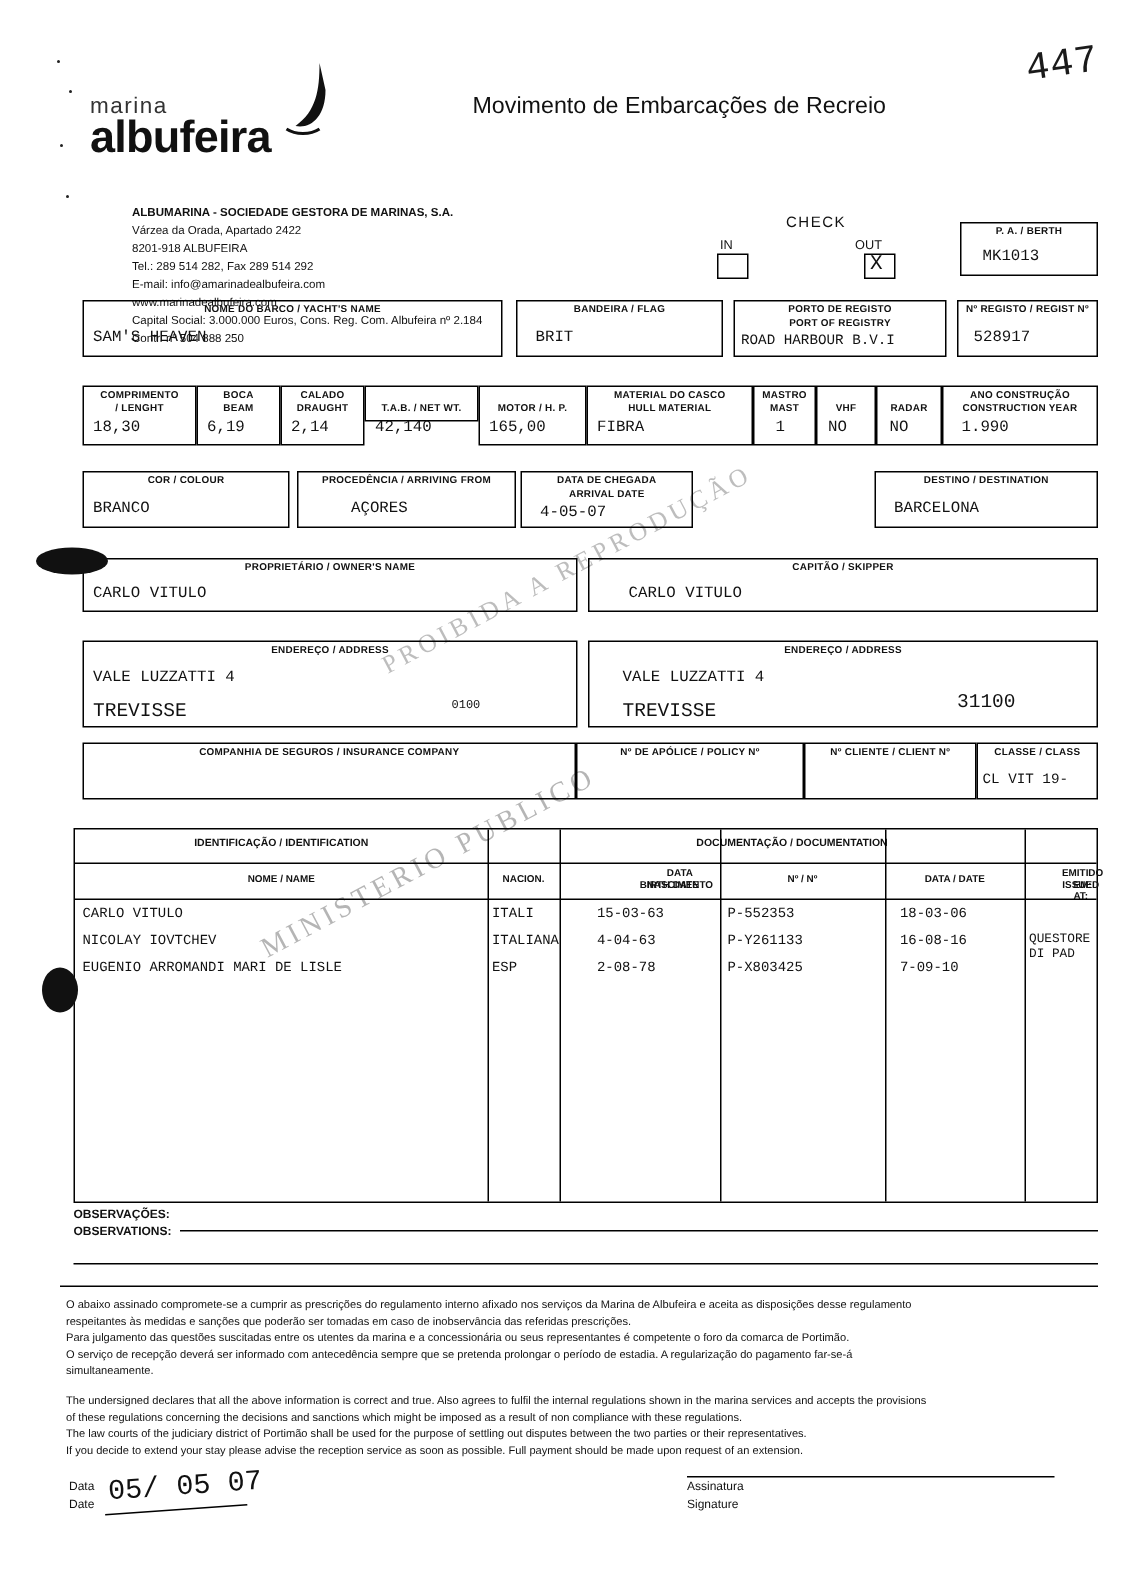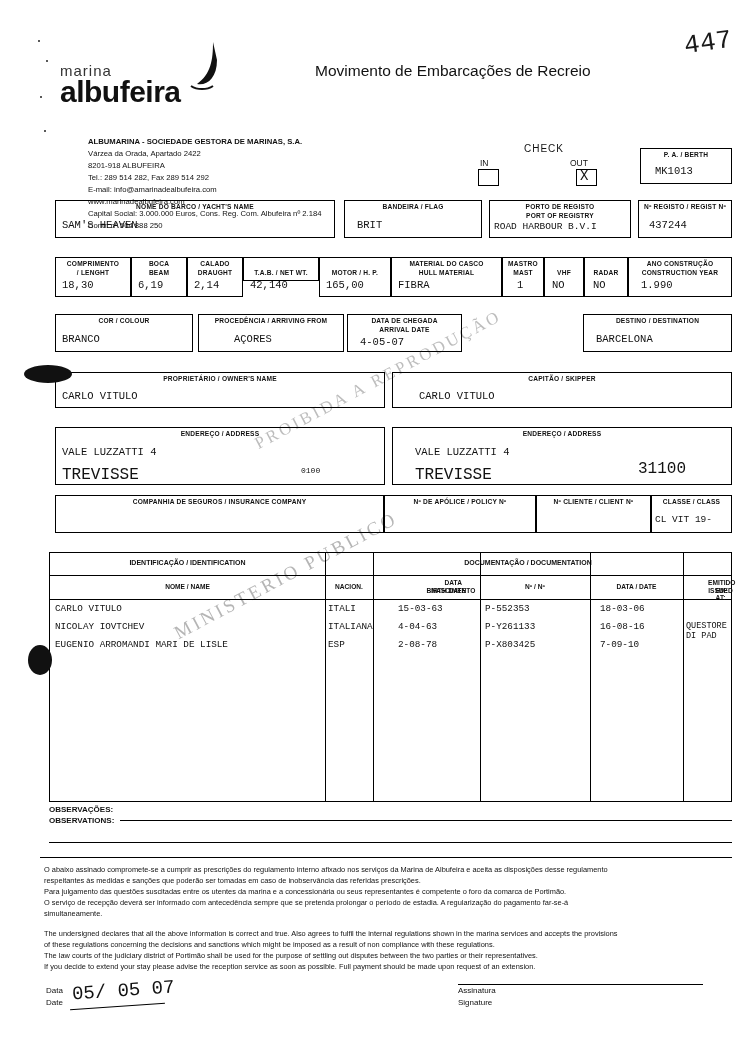--- a/index.html
+++ b/index.html
@@ -70,21 +70,21 @@
   .r3c{left:347px;top:314px;width:115px;height:38px;}
   .r3d{left:465px;top:314px;width:115px;height:38px;}
   .r3e{left:583px;top:314px;width:149px;height:38px;}
 
   
   .r4a{left:55px;top:372px;width:330px;height:36px;}
   .r4b{left:392px;top:372px;width:340px;height:36px;}
   .r5a{left:55px;top:427px;width:330px;height:58px;}
   .r5b{left:392px;top:427px;width:340px;height:58px;}
   .r5a .val,.r5b .val{top:18px;}
-  .val2{position:absolute;left:6px;top:38px;font-size:16px;font-family:"Liberation Mono",monospace;}
+  .val2{position:absolute;left:6px;top:38px;font-size:13px;font-family:"Liberation Mono",monospace;}
 
   
   .r6a{left:55px;top:495px;width:329px;height:38px;}
   .r6b{left:384px;top:495px;width:152px;height:38px;}
   .r6c{left:536px;top:495px;width:115px;height:38px;}
   .r6d{left:651px;top:495px;width:81px;height:38px;}
 
   
   .tbl{position:absolute;left:49px;top:552px;width:683px;height:250px;border:1px solid #000;box-sizing:border-box;}
   .tbl .hdr-top{position:absolute;top:0;left:0;right:0;height:22px;border-bottom:1px solid #000;}
@@ -196,21 +196,21 @@
     <div class="bt">BANDEIRA / FLAG</div>
     <div class="val" style="top:18px;left:12px;">BRIT</div>
   </div>
   <div class="box r1c">
     <div class="bt">PORTO DE REGISTO</div>
     <div class="bt" style="top:9px;">PORT OF REGISTRY</div>
     <div class="val vsm" style="top:20px;left:4px;">ROAD HARBOUR B.V.I</div>
   </div>
   <div class="box r1d">
     <div class="bt">Nº REGISTO / REGIST Nº</div>
-    <div class="val" style="top:18px;left:10px;">437244</div>
+    <div class="val" style="top:18px;left:10px;">528917</div>
   </div>
 
   <div class="box r2a">
     <div class="bt">COMPRIMENTO</div>
     <div class="bt" style="top:9px;">/ LENGHT</div>
     <div class="val" style="top:21px;">18,30</div>
   </div>
   <div class="box r2b">
     <div class="bt">BOCA</div>
     <div class="bt" style="top:9px;">BEAM</div>

